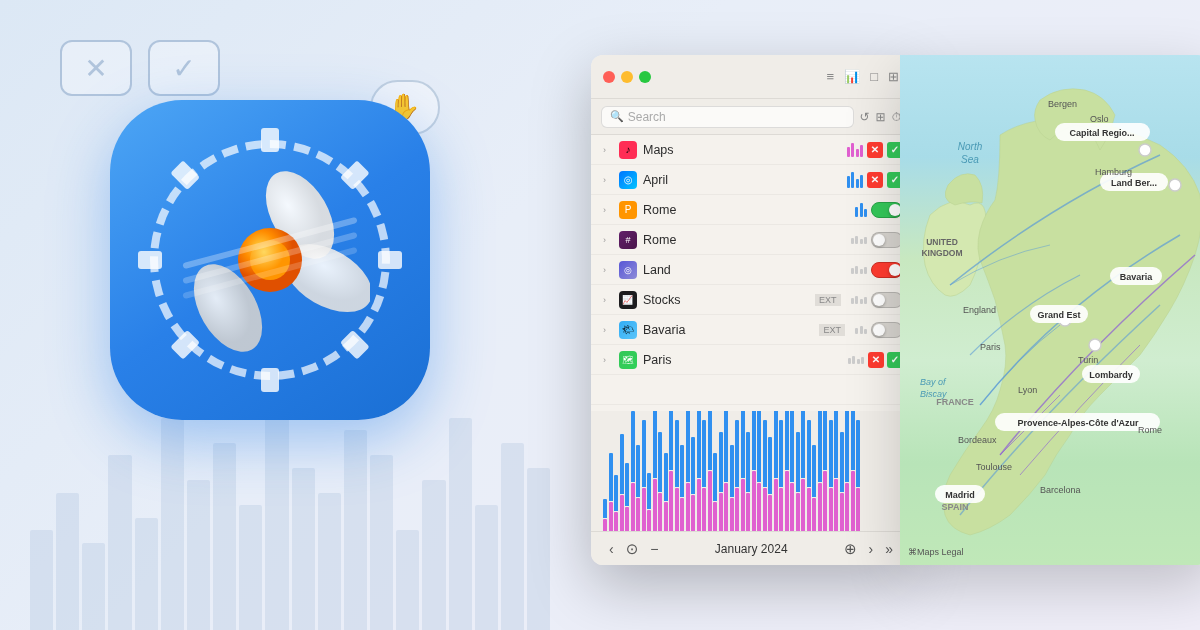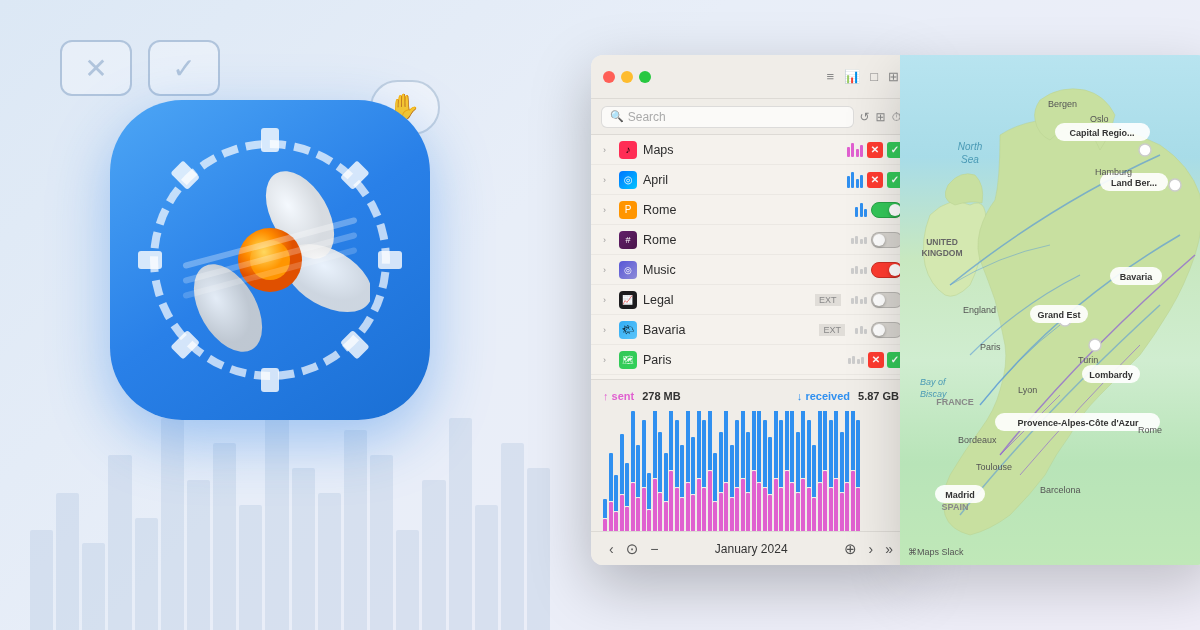--- a/index.html
+++ b/index.html
@@ -619,40 +619,40 @@
           <div class="toggle-knob knob-left"></div>
         </div>
       </div>
     </div>
 
     <div class="app-row">
       <span class="chevron">›</span>
       <div class="app-icon-small" style="background:linear-gradient(135deg,#5856d6,#8e8cd8);">
         <span style="font-size:9px;color:white;">◎</span>
       </div>
-      <span class="app-name">Music</span>
+      <span class="app-name">Land</span>
       <div class="app-controls">
         <div class="bar-icon">
           <span style="height:6px;background:#ccc;"></span>
           <span style="height:8px;background:#ccc;"></span>
           <span style="height:5px;background:#ccc;"></span>
           <span style="height:7px;background:#ccc;"></span>
         </div>
         <div class="x-toggle">
           <div class="toggle-knob knob-right"></div>
         </div>
       </div>
     </div>
 
     <div class="app-row">
       <span class="chevron">›</span>
       <div class="app-icon-small" style="background:#1c1c1e;">
         <span style="font-size:9px;color:#34c759;">📈</span>
       </div>
-      <span class="app-name">Legal</span>
+      <span class="app-name">Stocks</span>
       <span class="app-badge">EXT</span>
       <div class="app-controls">
         <div class="bar-icon">
           <span style="height:6px;background:#ccc;"></span>
           <span style="height:8px;background:#ccc;"></span>
           <span style="height:5px;background:#ccc;"></span>
           <span style="height:7px;background:#ccc;"></span>
         </div>
         <div class="toggle-container toggle-off">
           <div class="toggle-knob knob-left"></div>
@@ -704,27 +704,20 @@
     </div>
 
     <div class="app-row">
       
       
       
       
     </div>
   </div>
 
-  <div class="stats-bar">
-    <span class="sent-label">↑ sent</span>
-    <span class="sent-value">278 MB</span>
-    <span class="stats-spacer"></span>
-    <span class="recv-label">↓ received</span>
-    <span class="recv-value">5.87 GB</span>
-  </div>
 
   <div class="chart-area" id="chart-container">
   <div style="display: flex; flex-direction: column; align-items: center; justify-content: flex-end; height: 100%; gap: 1px;">
         <div style="width: 4px; height: 19px; border-radius: 1px 1px 0px 0px; background: rgb(48, 144, 240); flex-shrink: 0;"></div>
         <div style="width: 4px; height: 12px; border-radius: 1px 1px 0px 0px; background: rgb(224, 96, 208); flex-shrink: 0;"></div>
       </div>
       <div style="display: flex; flex-direction: column; align-items: center; justify-content: flex-end; height: 100%; gap: 1px;">
         <div style="width: 4px; height: 48px; border-radius: 1px 1px 0px 0px; background: rgb(48, 144, 240); flex-shrink: 0;"></div>
         <div style="width: 4px; height: 29px; border-radius: 1px 1px 0px 0px; background: rgb(224, 96, 208); flex-shrink: 0;"></div>
       </div>
@@ -989,16 +982,16 @@
       <text x="195" y="120" font-size="9" fill="#555">Hamburg</text>
       <text x="140" y="438" font-size="9" fill="#555">Barcelona</text>
       <text x="58" y="388" font-size="9" fill="#555">Bordeaux</text>
       <text x="76" y="415" font-size="9" fill="#555">Toulouse</text>
       <text x="178" y="308" font-size="9" fill="#555">Turin</text>
       <text x="238" y="378" font-size="9" fill="#555">Rome</text>
     </svg>
 
     
     <div class="apple-maps-footer">
-      <span>⌘Maps  Slack</span>
+      <span>⌘Maps  Legal</span>
     </div>
   </div>
 </div>
 
 </body></html>

